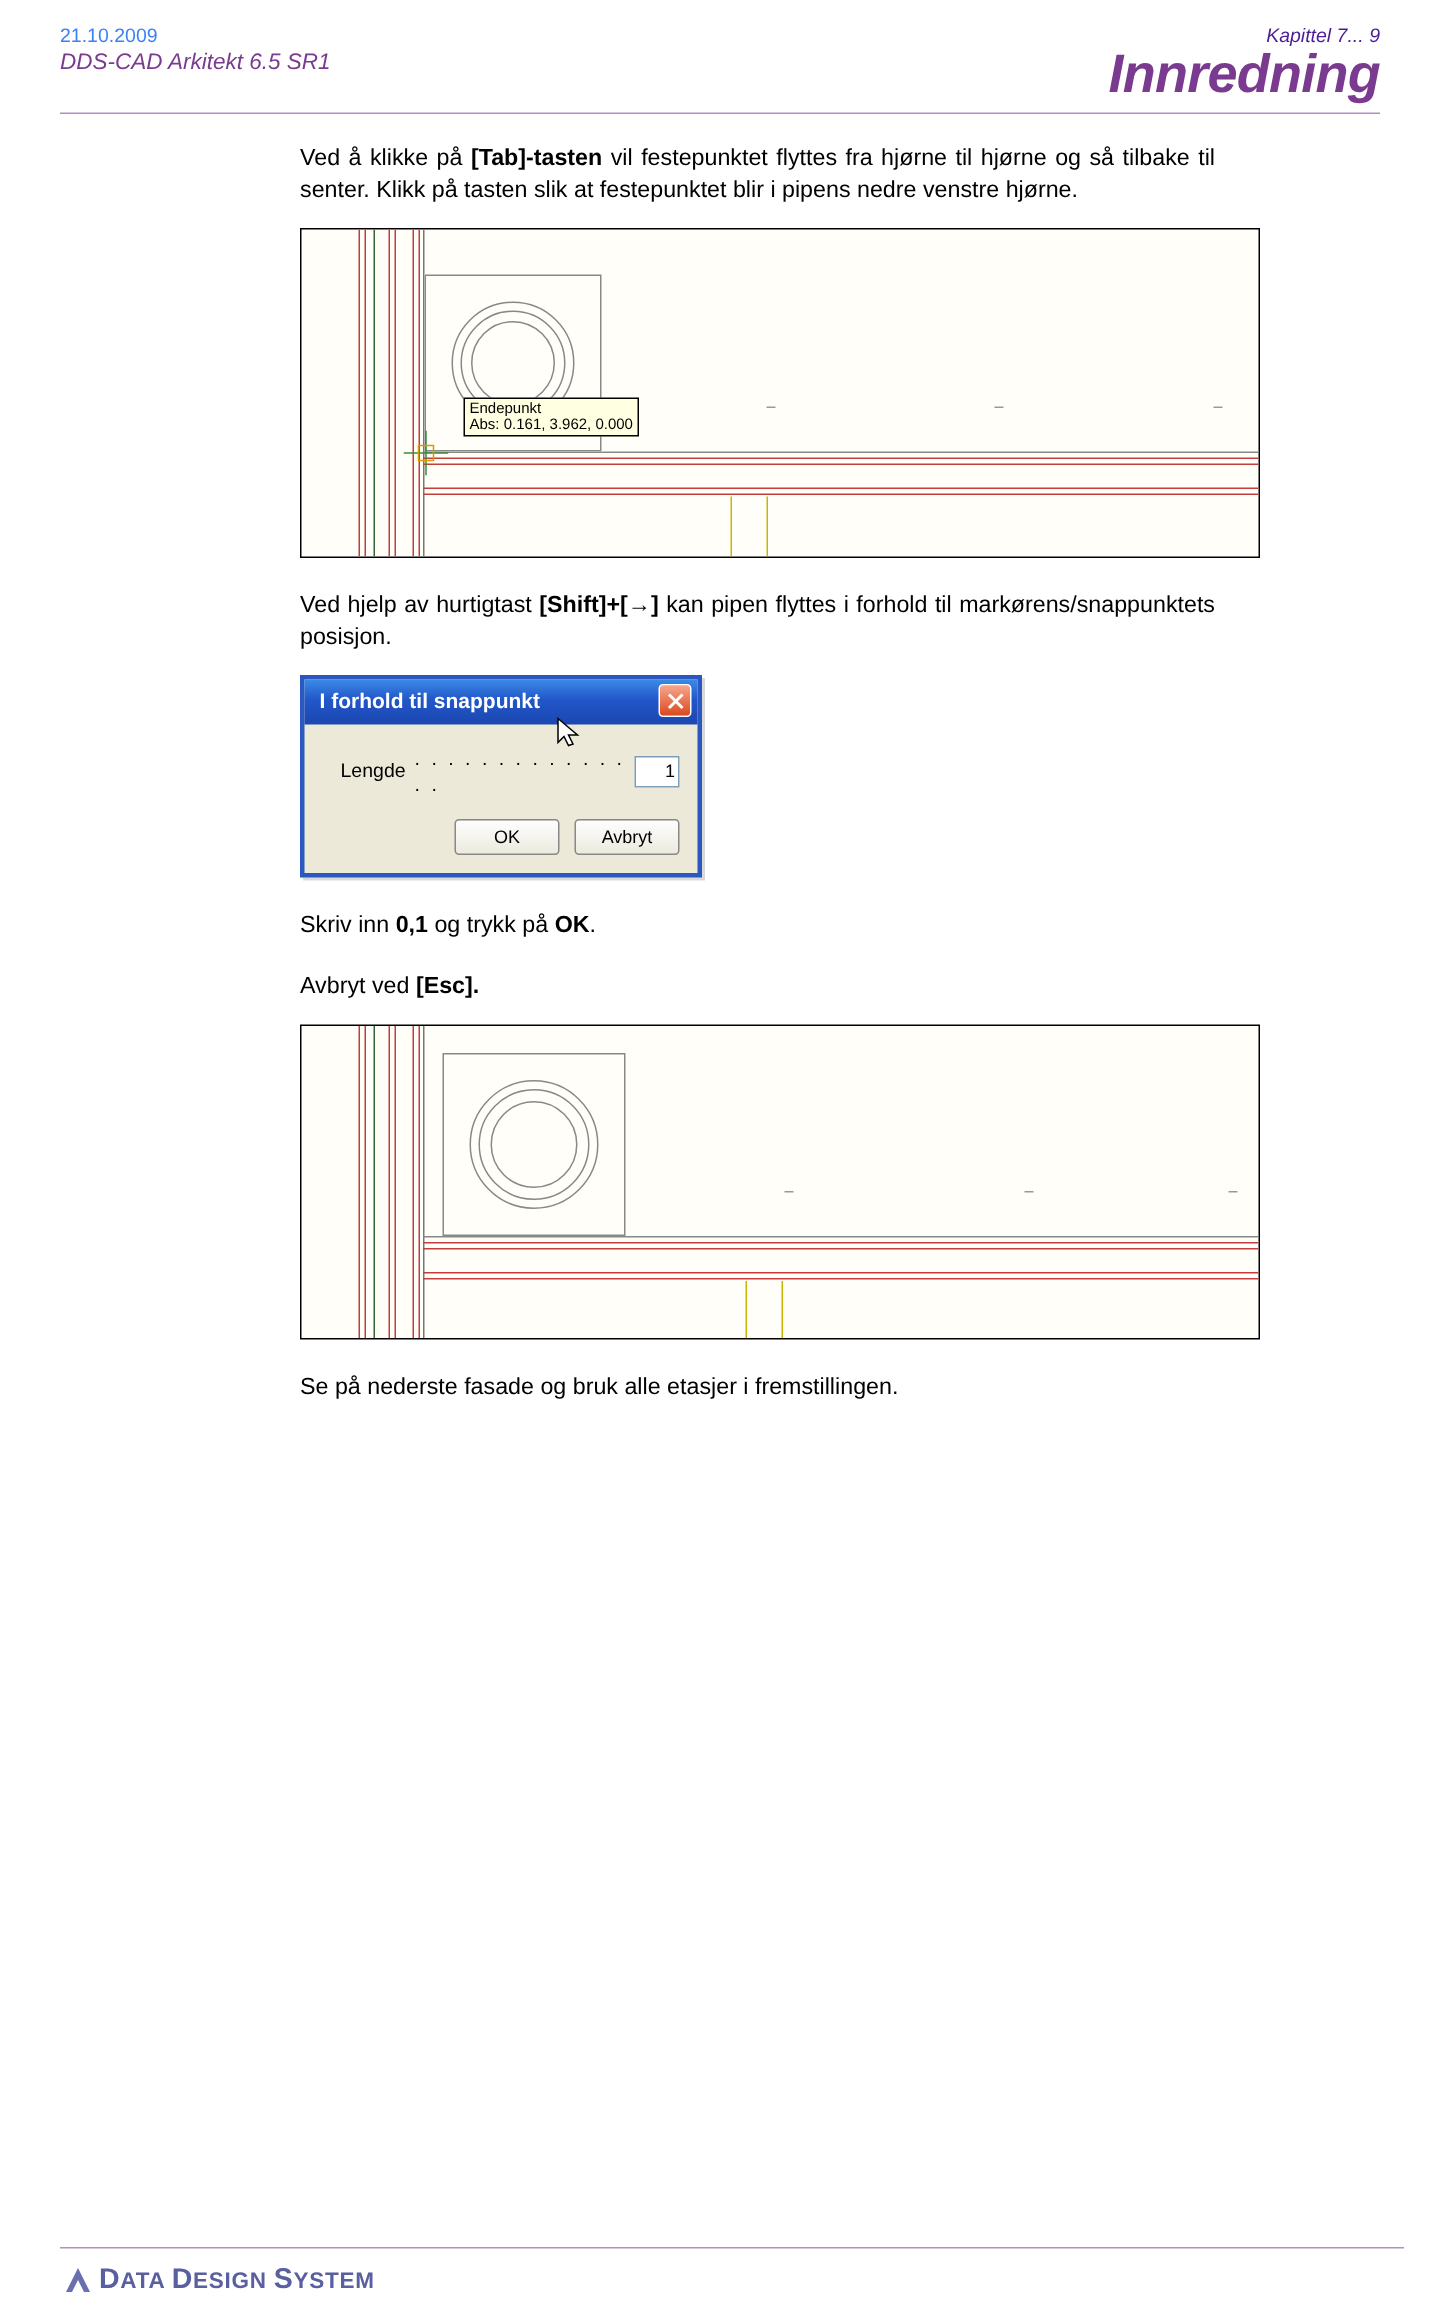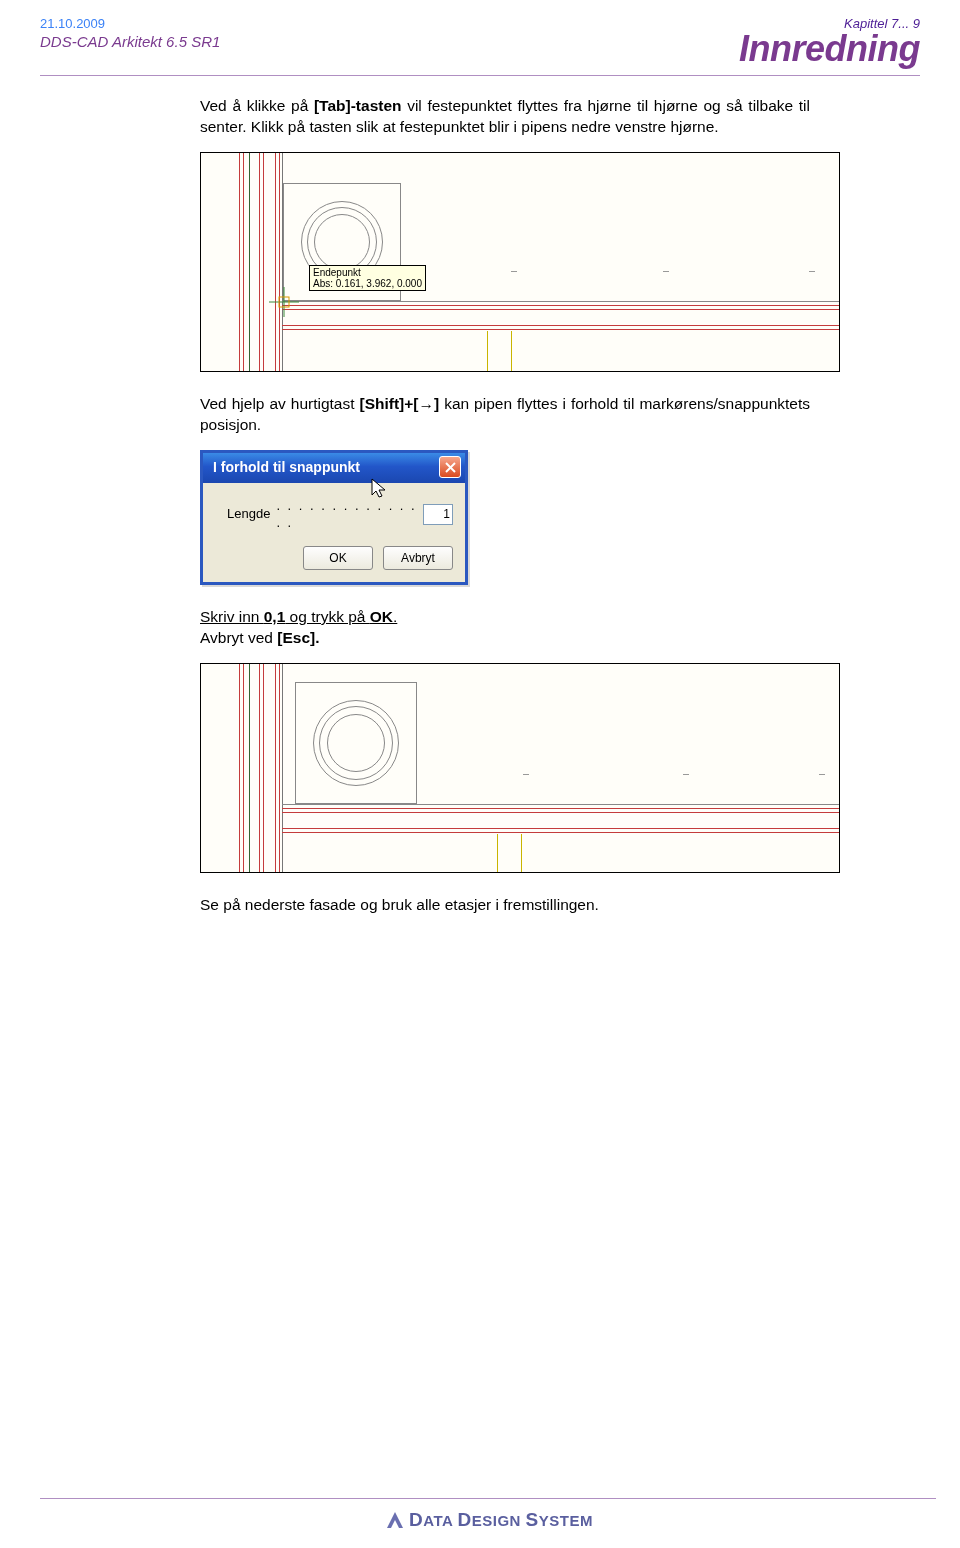--- a/index.html
+++ b/index.html
@@ -127,21 +127,21 @@
     position: absolute;
     border-radius: 50%;
     border: 1px solid #888;
   }
 
   .footer {
     position: absolute;
     bottom: 16px;
     left: 40px; right: 24px;
     display: flex;
-    justify-content: center;
+    justify-content: flex-start;
     align-items: flex-end;
   }
   .footer-rule {
     position: absolute;
     left: 0; right: 0; top: -10px;
     border-top: 1px solid #b08fc2;
   }
   .logo-text {
     color: #5a5f9f;
     font-size: 15px;
@@ -256,21 +256,21 @@
       <svg style="position:absolute;left:155px;top:-6px;" width="20" height="24">
         <polygon points="2,2 2,18 6,14 9,20 12,19 9,13 15,13" fill="#fff" stroke="#000" stroke-width="1"></polygon>
       </svg>
       <div class="btn-row">
         <div class="win-btn">OK</div>
         <div class="win-btn">Avbryt</div>
       </div>
     </div>
   </div>
 
-  <p style="margin-bottom:0;text-decoration:underline;">
+  <p style="margin-bottom:20px;">
     <span>Skriv inn </span><span class="strong">0,1</span><span> og trykk på </span><span class="strong">OK</span><span>.</span>
   </p>
   <p>
     <span>Avbryt ved </span><span class="strong">[Esc].</span>
   </p>
 
   <div class="cad-frame" style="height:210px;">
     <div class="cad-inner">
       <div class="vline" style="left:38px;background:#c43c3c;"></div>
       <div class="vline" style="left:42px;background:#c43c3c;"></div>

